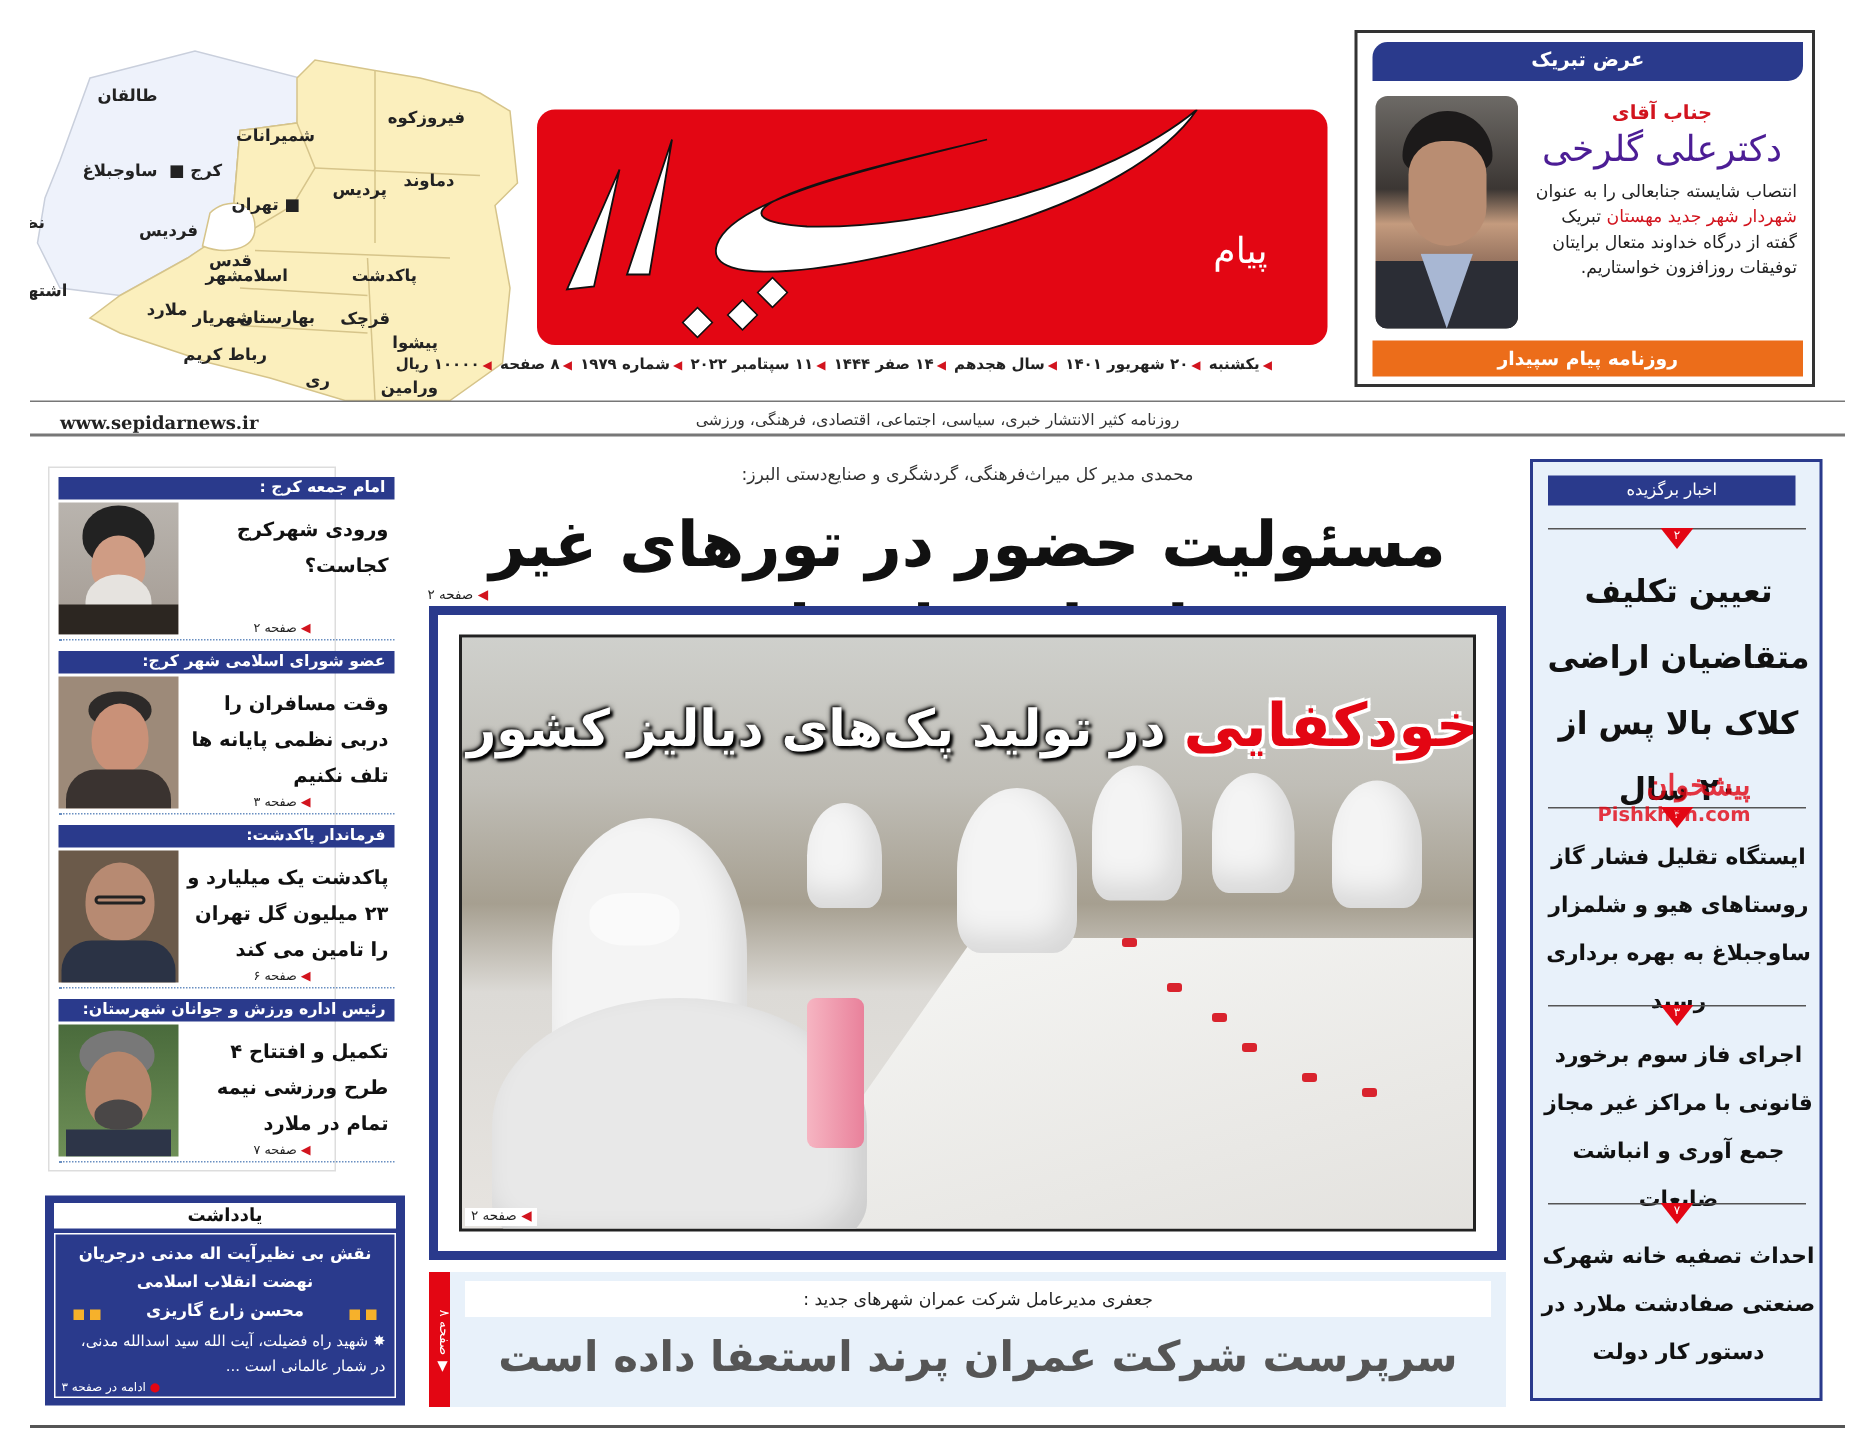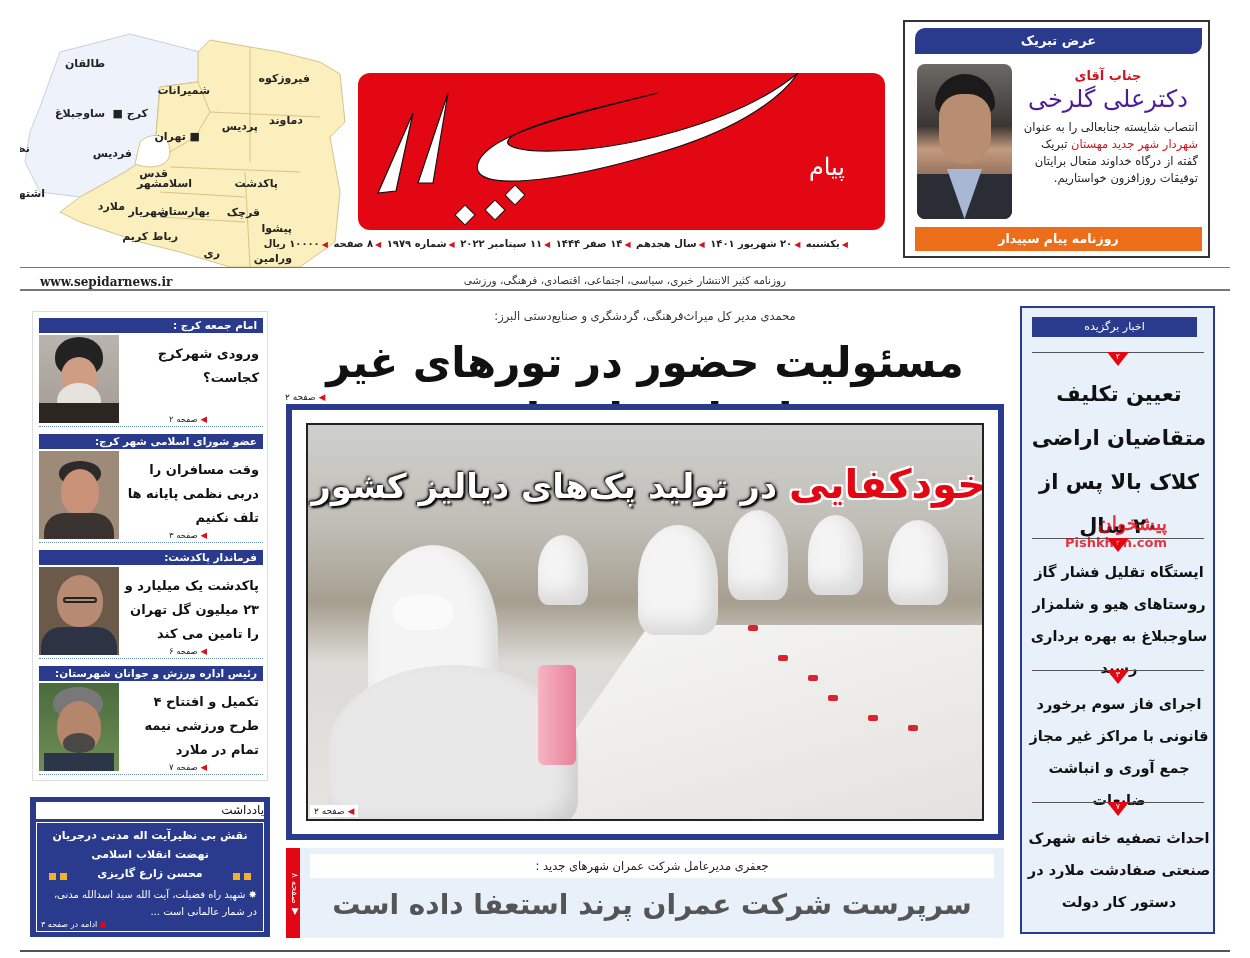--- a/index.html
+++ b/index.html
@@ -66,32 +66,32 @@
   #photo .pref { position: absolute; left: 2px; bottom: 2px; background: #fff; padding: 1px 4px; font-size: 9px; }
 
   
   #bottom-lead { left: 286px; top: 848px; width: 718px; height: 90px; background: #e8f1fa; }
   #bottom-lead .tab { position: absolute; left: 0; top: 0; width: 14px; height: 90px; background: #e30613; color: #fff;
     writing-mode: vertical-rl; font-size: 9px; text-align: center; padding-top: 4px; }
   #bottom-lead .kick { position: absolute; left: 24px; top: 6px; width: 684px; height: 24px; background: #fff; text-align: center; font-size: 11.5px; line-height: 24px; color: #222; }
   #bottom-lead .title { position: absolute; left: 24px; top: 40px; width: 684px; text-align: center; font-size: 28px; font-weight: bold; color: #555; letter-spacing: -1px; }
 
   
-  #left-col { left: 32px; top: 311px; width: 236px; height: 470px; background: #fff; border: 1px solid #ddd; }
+  #left-col { left: 32px; top: 311px; width: 192px; height: 470px; background: #fff; border: 1px solid #ddd; }
   .lc-item { position: absolute; left: 6px; width: 224px; }
   .lc-item .bar { height: 15px; background: #2a3a8c; color: #fff; font-size: 10.5px; line-height: 15px; text-align: right; padding-right: 6px; font-weight: bold; }
   .lc-item .pic { position: absolute; left: 0; top: 17px; width: 80px; height: 88px; overflow: hidden; }
   .lc-item .txt { position: absolute; right: 4px; top: 24px; width: 136px; font-size: 13px; line-height: 24px; text-align: right; font-weight: bold; color: #111; }
   .lc-item .ref { position: absolute; left: 130px; top: 96px; font-size: 8.5px; }
   .lc-item .dots { position: absolute; left: 0; top: 108px; width: 224px; border-top: 1px dotted #6a8fc1; }
   .face-icon { position: absolute; border-radius: 50% 50% 45% 45%; }
 
   
   #note { left: 30px; top: 797px; width: 240px; height: 140px; background: #2a3a8c; }
-  #note .title { position: absolute; left: 6px; top: 5px; width: 228px; height: 17px; background: #fff; text-align: right; font-size: 12px; font-weight: normal; line-height: 17px; color: #111; }
+  #note .title { position: absolute; left: 6px; top: 5px; width: 228px; height: 17px; background: #fff; text-align: center; font-size: 12px; font-weight: bold; line-height: 17px; color: #111; }
   #note .inner { position: absolute; left: 6px; top: 25px; width: 228px; height: 110px; border: 1px solid #fff; color: #fff; text-align: center; }
   #note .l1 { font-size: 11px; margin-top: 6px; font-weight: bold; }
   #note .l2 { font-size: 11px; margin-top: 6px; font-weight: bold; }
   #note .author { font-size: 11px; margin-top: 6px; font-weight: bold; position: relative; }
   #note .sq { display: inline-block; width: 7px; height: 7px; background: #f6b12b; margin: 0 2px; }
   #note .sqs-l { position: absolute; left: 10px; top: 3px; }
   #note .sqs-r { position: absolute; right: 10px; top: 3px; }
   #note .excerpt { font-size: 10px; margin-top: 6px; text-align: right; padding: 0 6px; line-height: 17px; }
   #note .more { position: absolute; left: 4px; bottom: 2px; font-size: 8px; }
   #note .more .dot { color: #e30613; }

